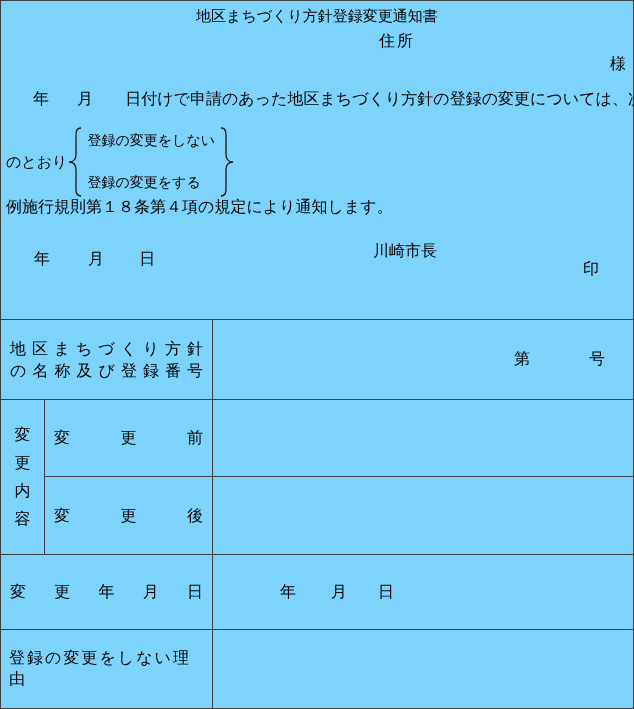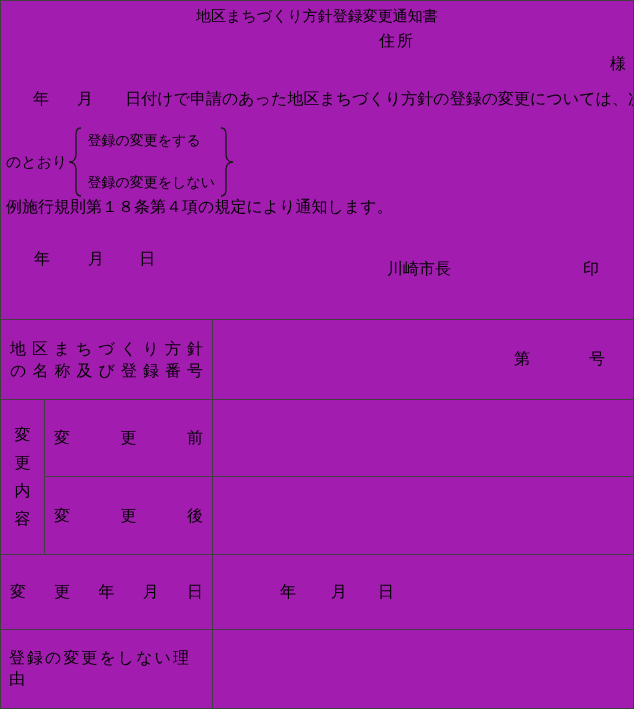--- a/index.html
+++ b/index.html
@@ -1,39 +1,39 @@
 <!DOCTYPE html>
 <html><head>
 <meta charset="utf-8">
 <style>
   html,body{margin:0;padding:0;background:#fff;}
   .page{
     position:relative;
     width:634px;height:709px;
     box-sizing:border-box;
-    background:#a21caf;color:#000;
+    background:#7dd3fc;color:#000;
     border:1px solid #404040;
     font-family:"DejaVu Serif","Liberation Serif",serif;
     font-size:16px;line-height:normal;
     overflow:hidden;
   }
   .doc-title{position:absolute;top:6px;left:0;right:0;text-align:center;font-size:15px;white-space:nowrap;}
   .address{position:absolute;top:30px;left:378px;letter-spacing:2px;white-space:nowrap;font-family:Liberation Mono, monospace;}
   .honorific{position:absolute;top:53px;right:7px;}
   .para1{position:absolute;top:88px;left:32px;white-space:nowrap;}
   .para1 .y{margin-right:23px;}
   .para1 .m{margin-right:27px;}
   .brace-row{position:absolute;top:125px;left:5px;height:72px;display:flex;align-items:center;white-space:nowrap;font-size:15px;}
   .brace-svg{width:15px;height:70px;display:block;}
   .brace-options{display:flex;flex-direction:column;justify-content:space-between;height:60px;padding:0 5px;font-size:14px;}
   .para2{position:absolute;top:196px;left:5px;white-space:nowrap;text-align:right;}
   .dateline{position:absolute;top:248px;left:33px;white-space:nowrap;}
   .dateline .y{margin-right:33px;}
   .dateline .m{margin-right:30px;}
-  .mayor{position:absolute;top:258px;left:372px;white-space:nowrap;margin-left:14px;}
+  .mayor{position:absolute;top:240px;left:372px;white-space:nowrap;}
   .seal{position:absolute;top:258px;left:582px;}
   .form-table{
     position:absolute;top:318px;left:0;right:0;bottom:0;
     display:grid;
     grid-template-columns:43px 168px 1fr;
     grid-template-rows:79px 77px 78px 75px auto;
     border-top:1px solid #404040;
   }
   .cell{box-sizing:border-box;display:flex;align-items:center;}
   .bt{border-top:1px solid #404040;}
@@ -65,22 +65,22 @@
     <span class="m">月</span>
     <span>日付けで申請のあった地区まちづくり方針の登録の変更については、次</span>
   </div>
 
   <div class="brace-row">
     <span>のとおり</span>
     <svg class="brace-svg" viewBox="0 0 15 70">
       <path d="M14 1 C8 1 9 7 9 13 L9 27 C9 33 6 35 2 35 C6 35 9 37 9 43 L9 57 C9 63 8 69 14 69" fill="none" stroke="#1a1a1a" stroke-width="1.3"></path>
     </svg>
     <span class="brace-options">
+      <span>登録の変更をしない</span>
       <span>登録の変更をする</span>
-      <span>登録の変更をしない</span>
     </span>
     <svg class="brace-svg" viewBox="0 0 15 70">
       <path d="M1 1 C7 1 6 7 6 13 L6 27 C6 33 9 35 13 35 C9 35 6 37 6 43 L6 57 C6 63 7 69 1 69" fill="none" stroke="#1a1a1a" stroke-width="1.3"></path>
     </svg>
   </div>
 
   <div class="para2">例施行規則第１８条第４項の規定により通知します。</div>
 
   <div class="dateline">
     <span class="y">年</span>

